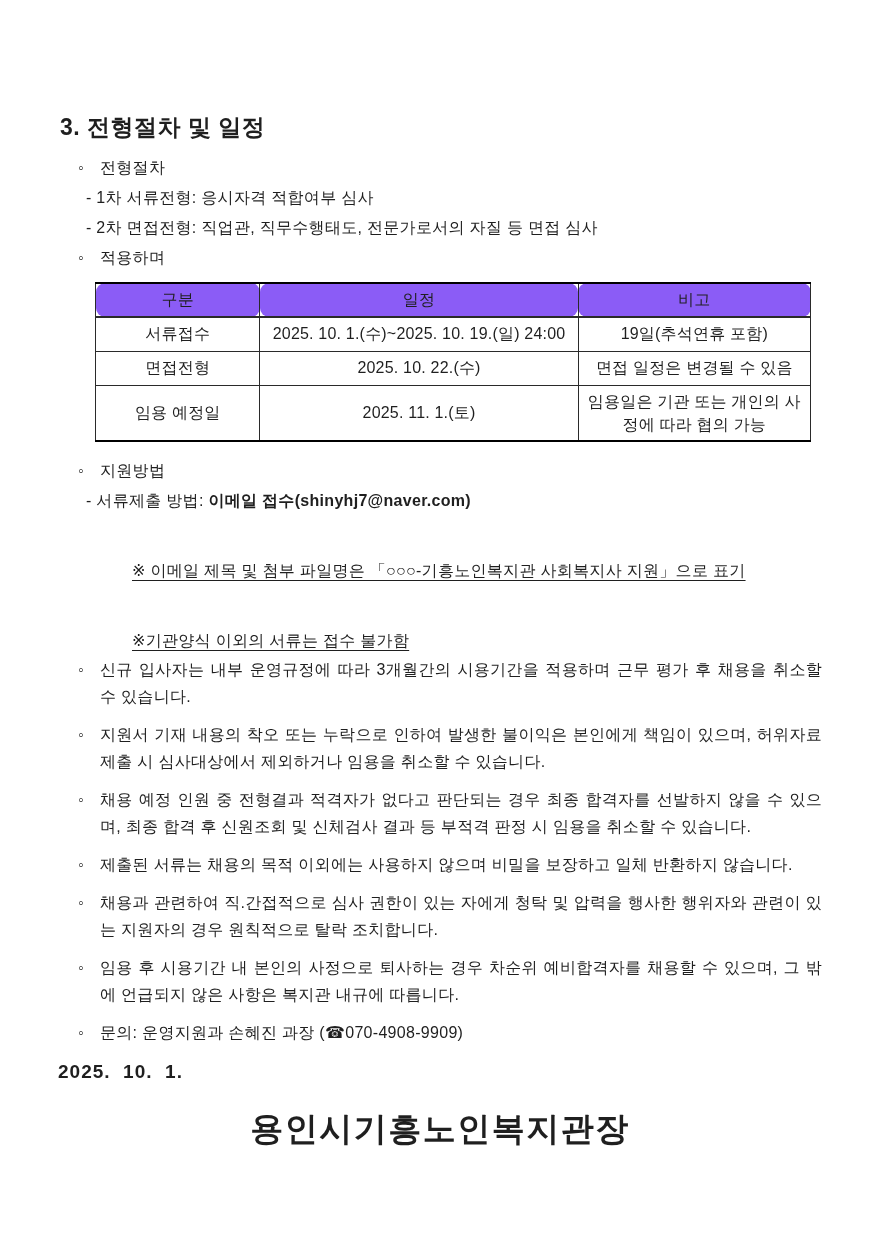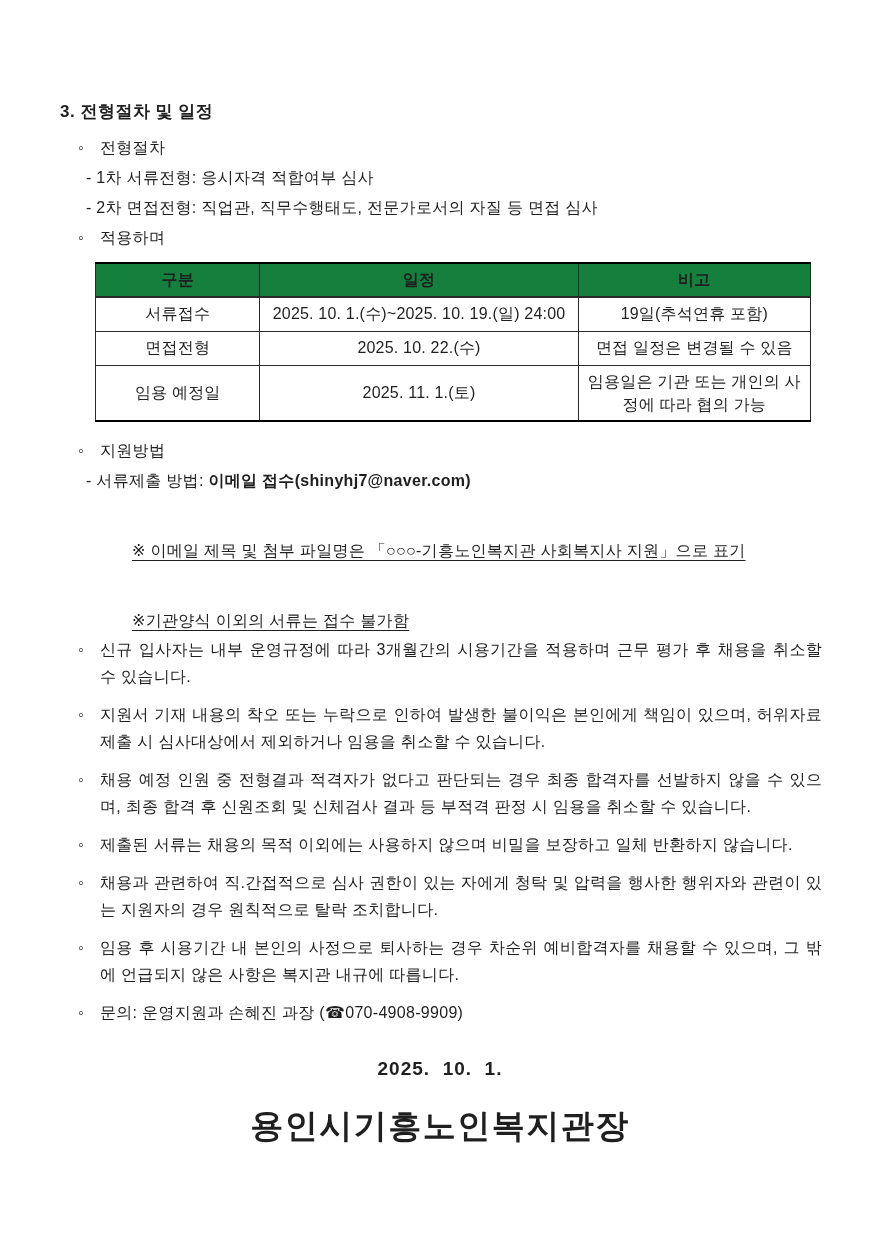--- a/index.html
+++ b/index.html
@@ -13,24 +13,24 @@
     font-family: "Liberation Sans", "DejaVu Sans", sans-serif;
     color: #1f1f1f;
     position: relative;
     overflow: hidden;
   }
   .page {
     padding: 96px 58px 0 58px;
     box-sizing: border-box;
   }
   .sec-heading {
-    font-size: 17px;
+    font-size: 23px;
     font-weight: bold;
     letter-spacing: 0.5px;
-    margin: 4px 0 10px 2px;
+    margin: 16px 0 10px 2px;
   }
   .sec-heading.sec4 {
     margin-top: 36px;
   }
   
   .b1 {
     display: flex;
     margin-left: 20px;
     line-height: 30px;
     font-size: 16px;
@@ -73,24 +73,25 @@
     table-layout: fixed;
   }
   table.schedule th, table.schedule td {
     border: 1px solid #2a2a2a;
     text-align: center;
     vertical-align: middle;
     padding: 4px 2px;
     letter-spacing: 0.2px;
   }
   table.schedule th {
-    background: #15803d;
-    font-weight: bold;
+    background: #8b5cf6;
+    font-weight: normal;
     height: 24px;
     border-bottom: 2px solid #2a2a2a;
+    border-radius: 9px;
   }
   table.schedule tr { height: 34px; }
   table.schedule tr.tall td { height: 46px; line-height: 23px; }
   table.schedule { border-top: 2.5px solid #000; border-bottom: 2.5px solid #000; }
   table.schedule th:first-child, table.schedule td:first-child { border-left: 1px solid #2a2a2a; }
   .col-gubun { width: 23%; }
   .col-date  { width: 44.5%; }
   .col-note  { width: 32.5%; }
 
   
@@ -107,24 +108,24 @@
   }
   .p4 .txt {
     flex: 1;
     text-align: justify;
     word-break: break-all;
     letter-spacing: 0.3px;
   }
   .p4.last { margin-bottom: 0; }
 
   .footer-date {
-    text-align: center;
+    text-align: left;
     font-weight: bold;
     font-size: 19px;
-    margin-top: 32px;
+    margin-top: 15px;
     white-space: pre;
     letter-spacing: 1px;
   }
   .footer-sign {
     text-align: center;
     font-weight: bold;
     font-size: 33px;
     margin-top: 24px;
     letter-spacing: 1.5px;
   }

